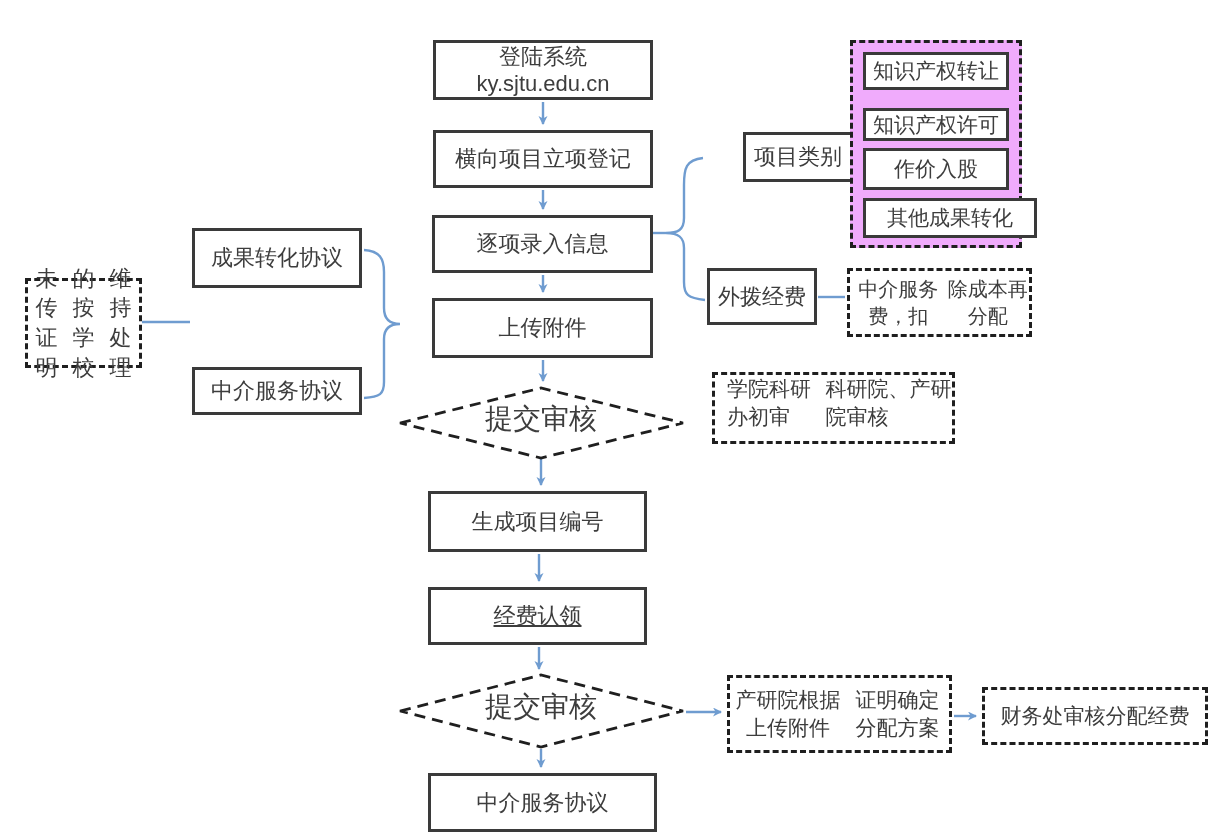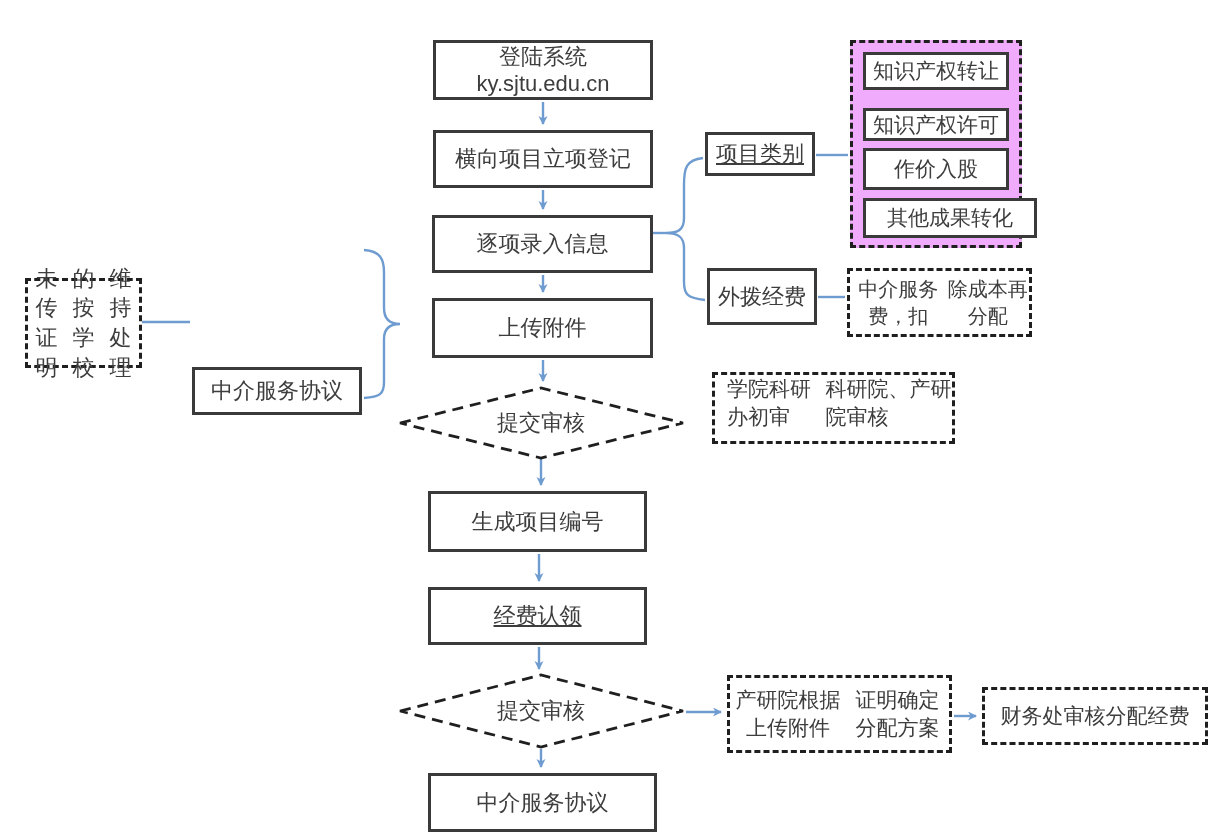--- a/index.html
+++ b/index.html
@@ -26,21 +26,21 @@
     position:absolute; box-sizing:border-box; background:#ffffff;
     border:3px solid #3a3a3a; display:flex; align-items:center; justify-content:center;
     text-align:center;
   }
   .f22 { font-size:22px; }
   .f21 { font-size:21px; }
   .f20 { font-size:20px; }
   .leftalign { align-items:flex-start; text-align:left; padding-left:12px; }
   .diamond-label {
     position:absolute; display:flex; align-items:flex-end; justify-content:center;
-    font-size:22px;
+    font-size:28px;
     font-family:Liberation Serif, serif;
   }
   svg.layer { position:absolute; left:0; top:0; pointer-events:none; }
 </style>
 </head>
 <body>
 
 <div class="canvas">
 
   <svg class="layer" width="1232" height="840" viewBox="0 0 1232 840">
@@ -111,33 +111,36 @@
   </div>
 
   <div class="diamond-label" style="left:441px; top:696px; width:200px; height:30px;">
     <span>提交审核</span>
   </div>
 
   <div class="box f22" style="left:428px; top:773px; width:229px; height:59px;">
     <span>中介服务协议</span>
   </div>
 
+  <div class="box f22" style="left:192px; top:228px; width:170px; height:60px;">
+    <span>成果转化协议</span>
+  </div>
 
 
   <div class="box f22" style="left:192px; top:367px; width:170px; height:48px;">
     <span>中介服务协议</span>
   </div>
 
   <div class="dashedbox f22" style="left:25px; top:278px; width:117px; height:90px;">
     <span>未传证明</span>
     <span>的按学校</span>
     <span>维持处理</span>
   </div>
 
-  <div class="box f22" style="left:705px; top:132px; width:110px; height:44px;text-decoration:underline;">
+  <div class="box f22" style="left:743px; top:132px; width:110px; height:50px;">
     <span>项目类别</span>
   </div>
 
   <div class="box f22" style="left:707px; top:268px; width:110px; height:57px;">
     <span>外拨经费</span>
   </div>
 
   <div class="groupbox" style="left:850px; top:40px; width:172px; height:208px;">
     <div class="innerbox f21" style="left:10px; top:9px; width:146px; height:38px;">
       <span>知识产权转让</span>

